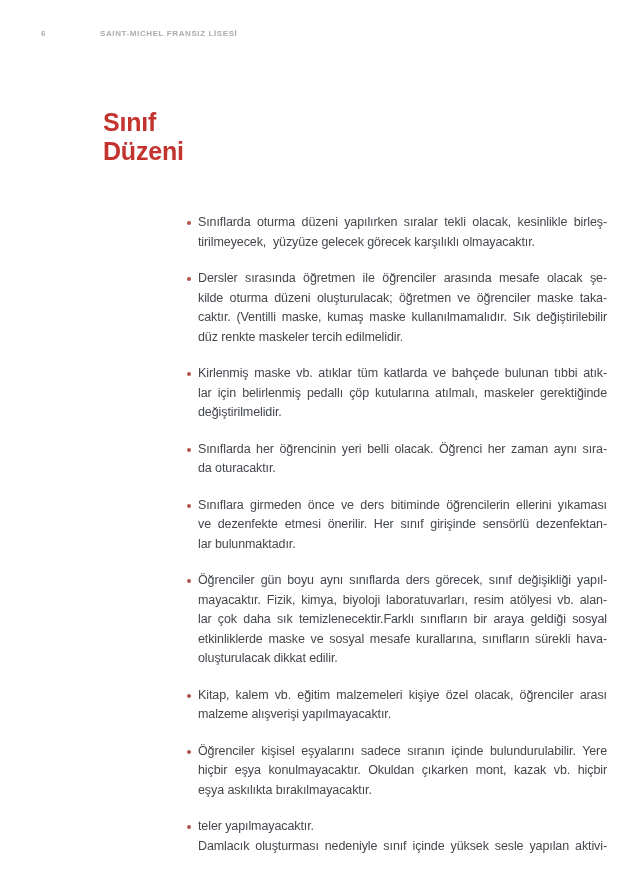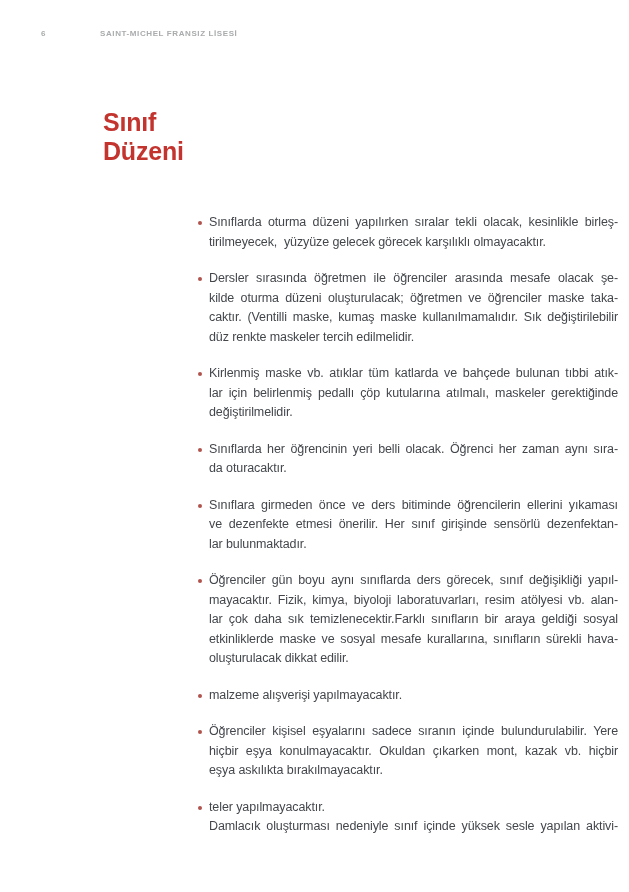--- a/index.html
+++ b/index.html
@@ -47,21 +47,21 @@
     left: 103px;
     top: 108px;
     color: var(--accent);
     font-size: 25px;
     font-weight: 700;
     line-height: 29px;
     letter-spacing: -0.2px;
   }
   .bullet-list {
     position: absolute;
-    left: 198px;
+    left: 187px;
     top: 213px;
     width: 420px;
   }
   .bullet {
     display: flex;
     align-items: flex-start;
     margin-bottom: 17px;
   }
   .dot {
     flex: 0 0 auto;
@@ -151,20 +151,21 @@
           <div class="line jline">Öğrenciler gün boyu aynı sınıflarda ders görecek, sınıf değişikliği yapıl-</div>
           <div class="line jline">mayacaktır. Fizik, kimya, biyoloji laboratuvarları, resim atölyesi vb. alan-</div>
           <div class="line jline">lar çok daha sık temizlenecektir.Farklı sınıfların bir araya geldiği sosyal</div>
           <div class="line jline">etkinliklerde maske ve sosyal mesafe kurallarına, sınıfların sürekli hava-</div>
           <div class="line">oluşturulacak dikkat edilir.</div>
         </div>
       </div>
       <div class="bullet">
         <span class="dot"></span>
         <div class="btext">
+          <div class="line jline">Kitap, kalem vb. eğitim malzemeleri kişiye özel olacak, öğrenciler arası</div>
           <div class="line">malzeme alışverişi yapılmayacaktır.</div>
         </div>
       </div>
       <div class="bullet">
         <span class="dot"></span>
         <div class="btext">
           <div class="line jline">Öğrenciler kişisel eşyalarını sadece sıranın içinde bulundurulabilir. Yere</div>
           <div class="line jline">hiçbir eşya konulmayacaktır. Okuldan çıkarken mont, kazak vb. hiçbir</div>
           <div class="line">eşya askılıkta bırakılmayacaktır.</div>
         </div>

